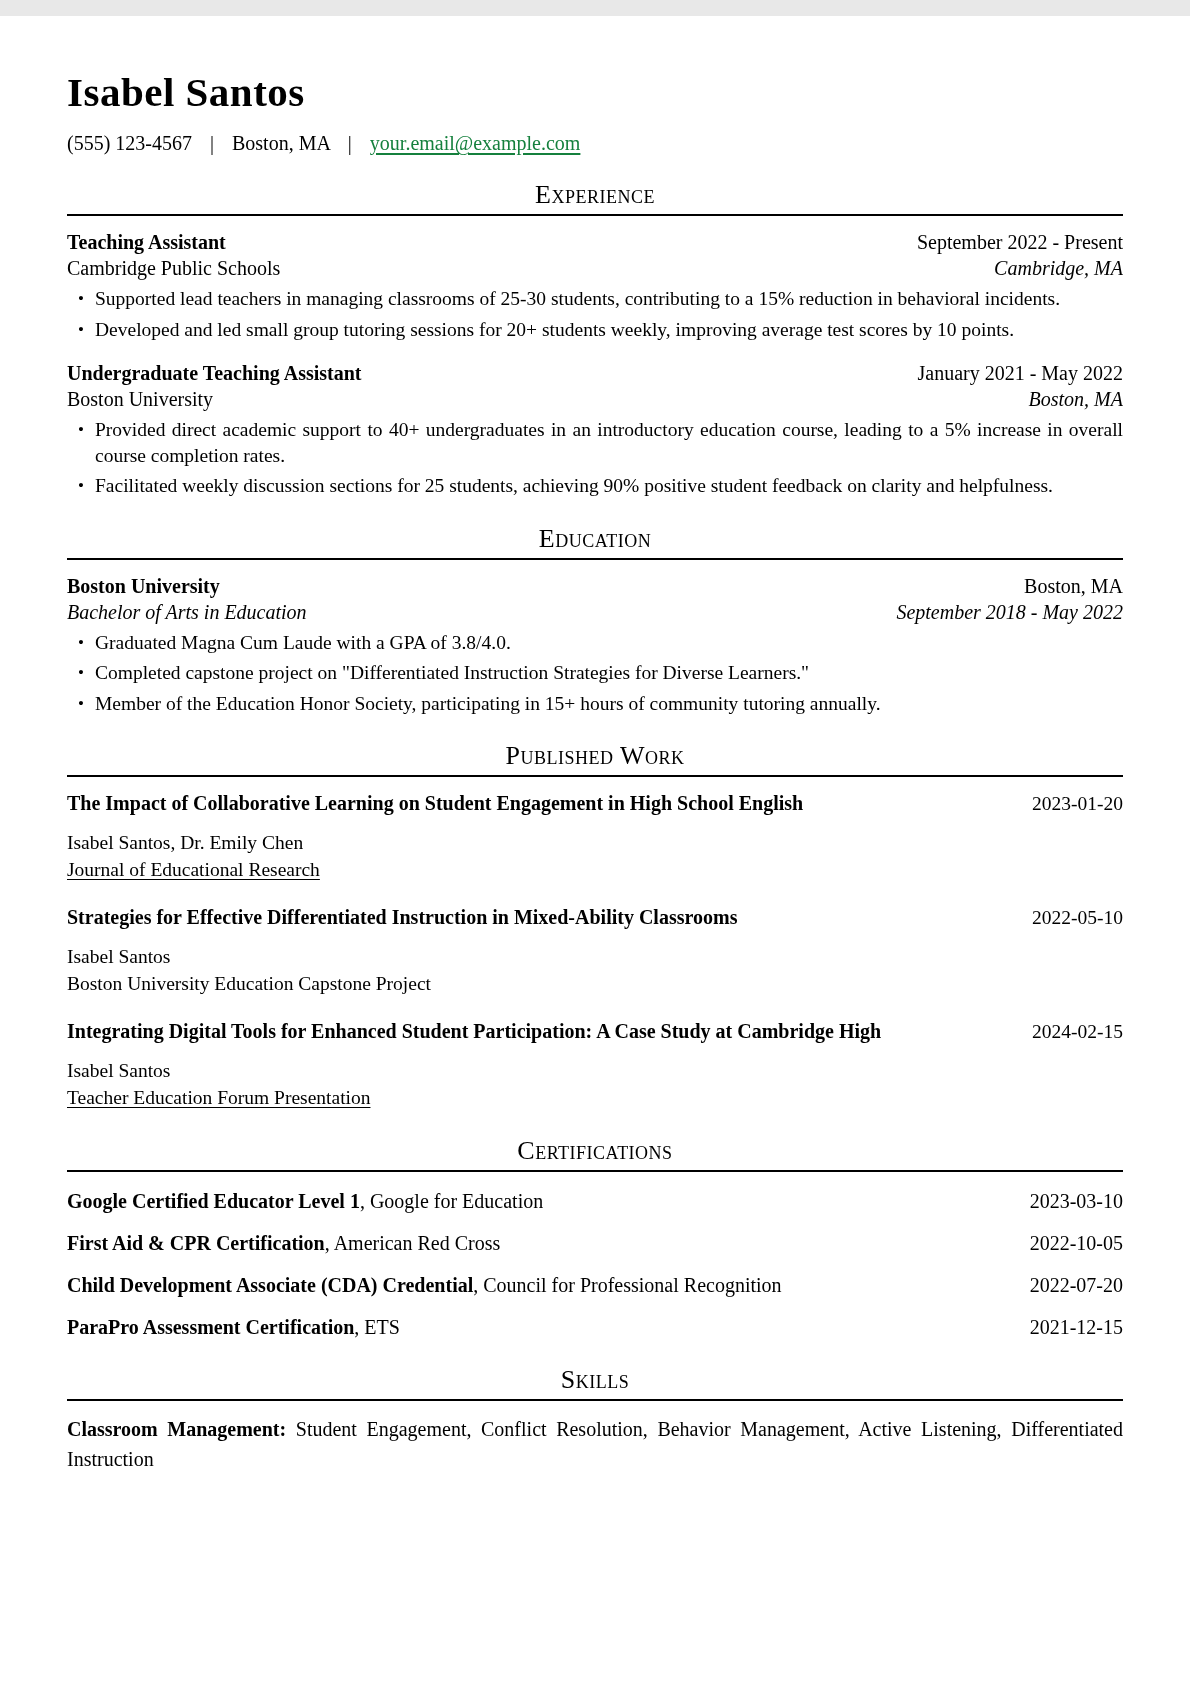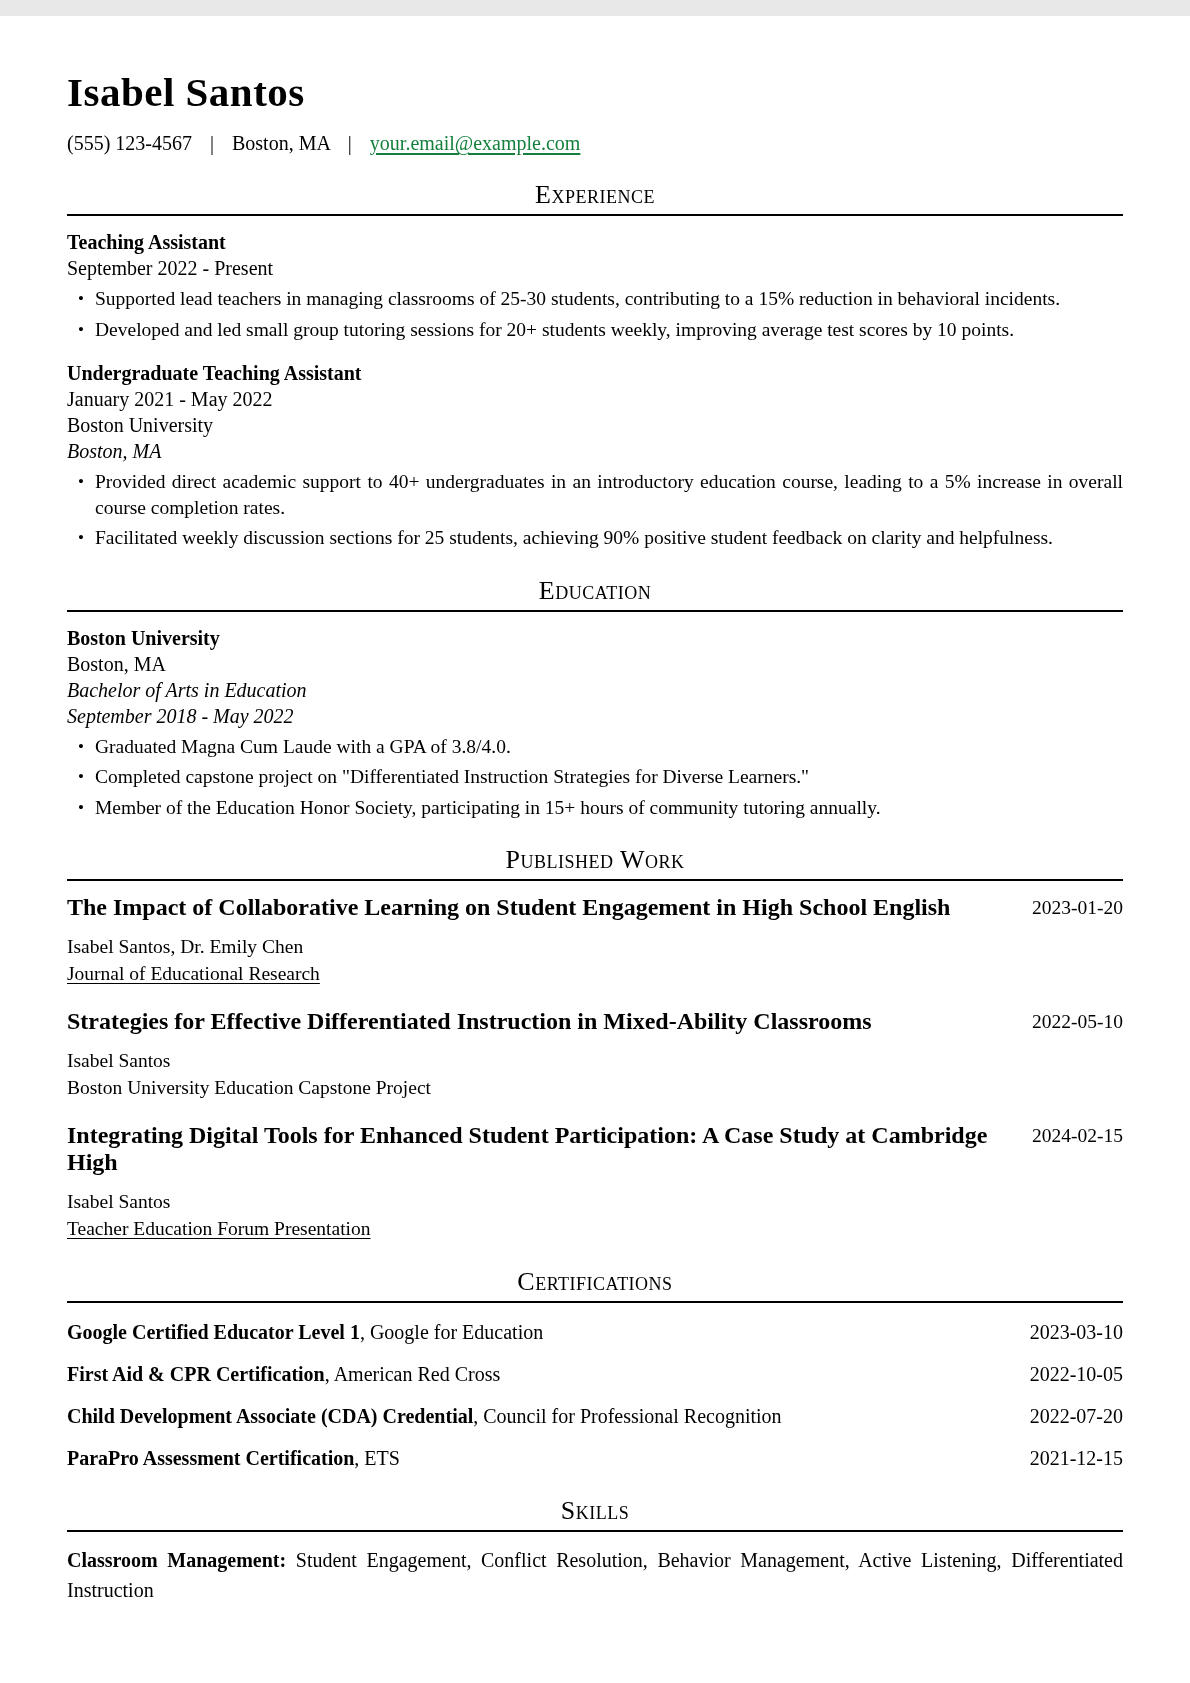--- a/index.html
+++ b/index.html
@@ -28,21 +28,21 @@
     letter-spacing: 0.5px;
     padding-bottom: 4px;
     border-bottom: 2.5px solid #000;
     margin-bottom: 13px;
     text-align: center;
   }
 
   .row { display: flex; justify-content: space-between; align-items: baseline; }
   .bold { font-weight: 700; }
   .italic { font-style: italic; }
-  .entry-line { font-size: 20px; line-height: 26px; flex-direction: column; }
+  .entry-line { font-size: 20px; line-height: 26px; }
 
   .job + .job, .edu + .edu { margin-top: 18px; }
 
   ul.bullets { list-style: none; margin-top: 5px; }
   ul.bullets li {
     position: relative;
     padding-left: 28px;
     font-size: 19.5px;
     line-height: 25.5px;
     margin-top: 5px;
@@ -51,21 +51,21 @@
   ul.bullets li::before {
     content: "\2022";
     position: absolute;
     left: 11px;
     font-size: 17px;
   }
 
   
   .pub + .pub { margin-top: 21px; }
   .pub-head { display: flex; justify-content: space-between; align-items: flex-start; }
-  .pub-title { font-weight: 700; font-size: 24px; line-height: 27px; flex: 1; padding-right: 40px; }
+  .pub-title { font-weight: 700; font-size: 20px; line-height: 27px; flex: 1; padding-right: 40px; }
   .pub-date { font-size: 19.5px; line-height: 27px; white-space: nowrap; }
   .pub-authors { margin-top: 12px; font-size: 19.5px; line-height: 27px; }
   .pub-venue { font-size: 19.5px; line-height: 27px; }
   .pub-venue.link { text-decoration: underline; text-underline-offset: 3px; cursor: pointer; }
 
   
   .cert-row { margin-top: 16px; font-size: 20px; line-height: 26px; }
   .cert-row:first-of-type { margin-top: 0; }
   .cert-issuer::before { content: ", "; }
   .cert-date { white-space: nowrap; }
@@ -90,20 +90,24 @@
   </header>
 
   <section>
     <div class="sec-title">Experience</div>
 
     <div class="job">
       <div class="row entry-line">
         <span class="bold">Teaching Assistant</span>
         <span>September 2022 - Present</span>
       </div>
+      <div class="row entry-line">
+        <span>Cambridge Public Schools</span>
+        <span class="italic">Cambridge, MA</span>
+      </div>
       <ul class="bullets">
         <li>Supported lead teachers in managing classrooms of 25-30 students, contributing to a 15% reduction in behavioral incidents.</li>
         <li>Developed and led small group tutoring sessions for 20+ students weekly, improving average test scores by 10 points.</li>
       </ul>
     </div>
 
     <div class="job">
       <div class="row entry-line">
         <span class="bold">Undergraduate Teaching Assistant</span>
         <span>January 2021 - May 2022</span>

